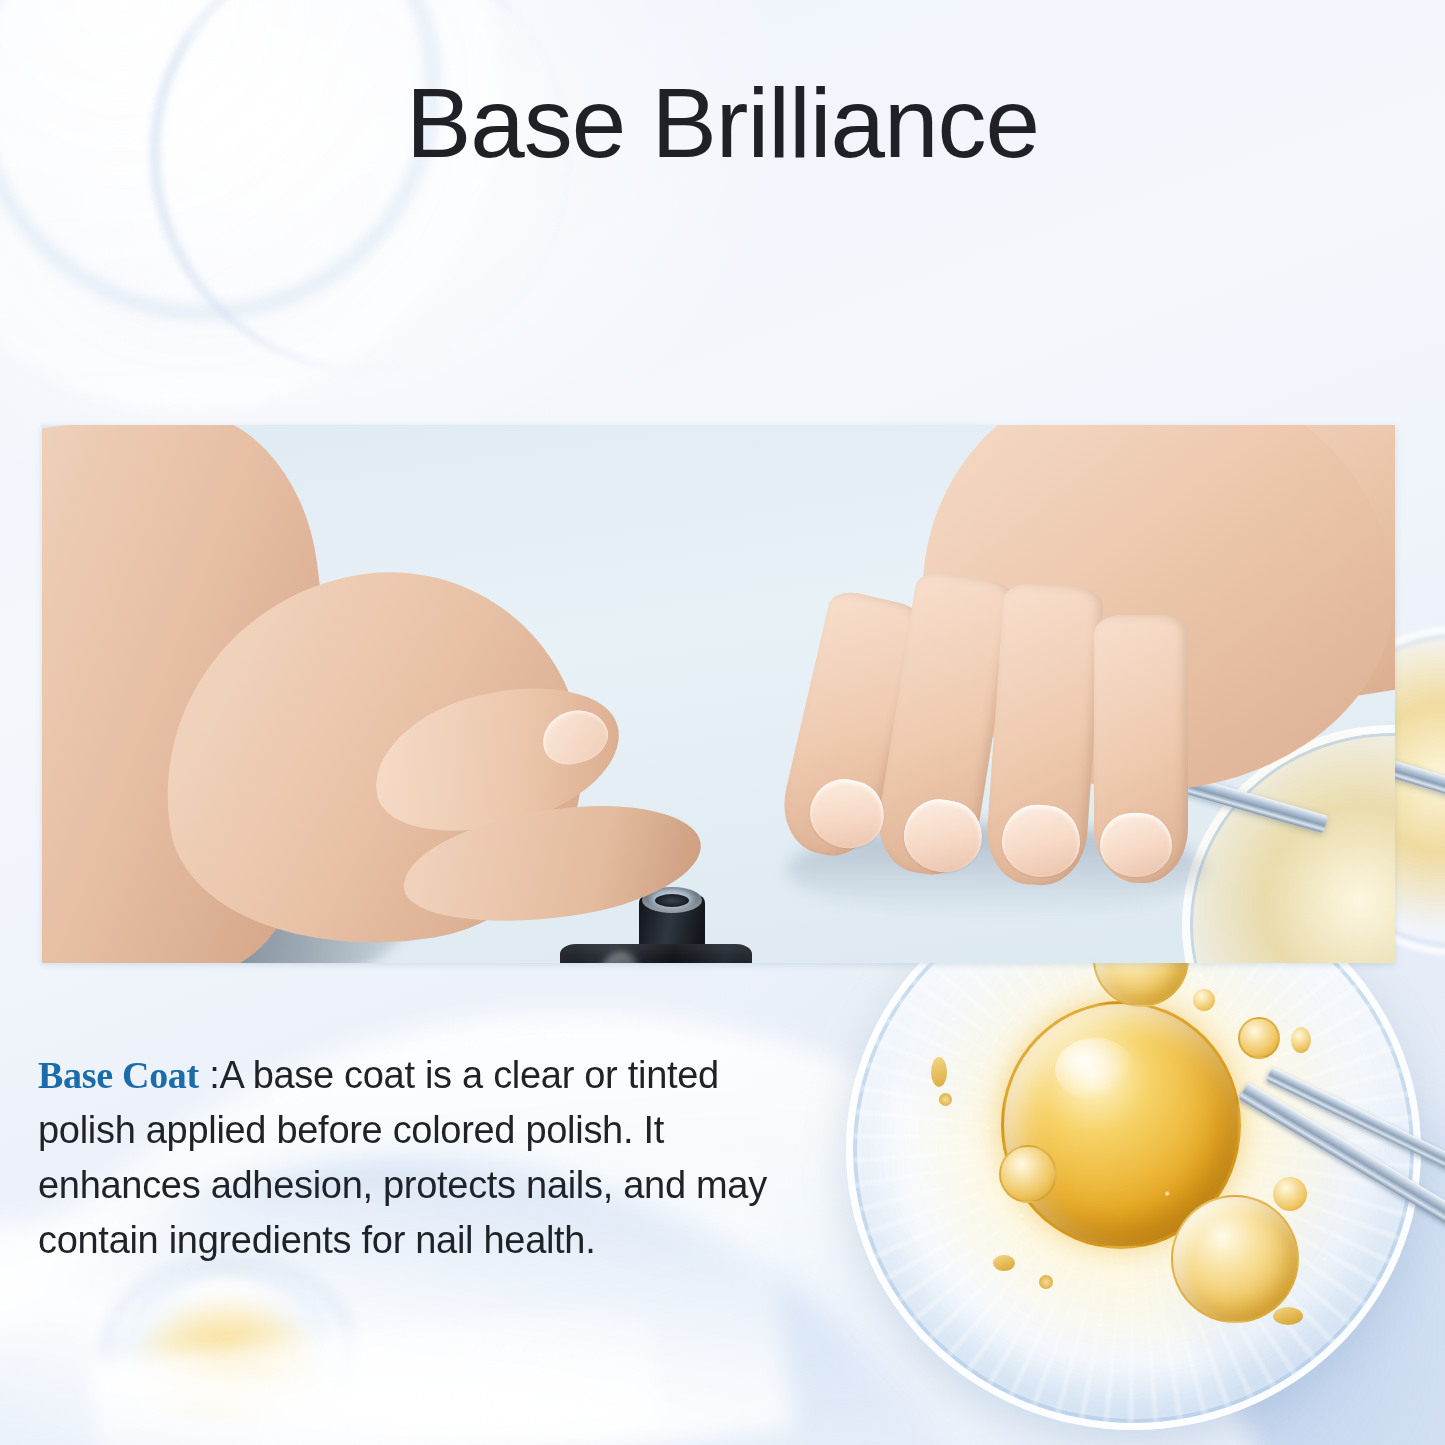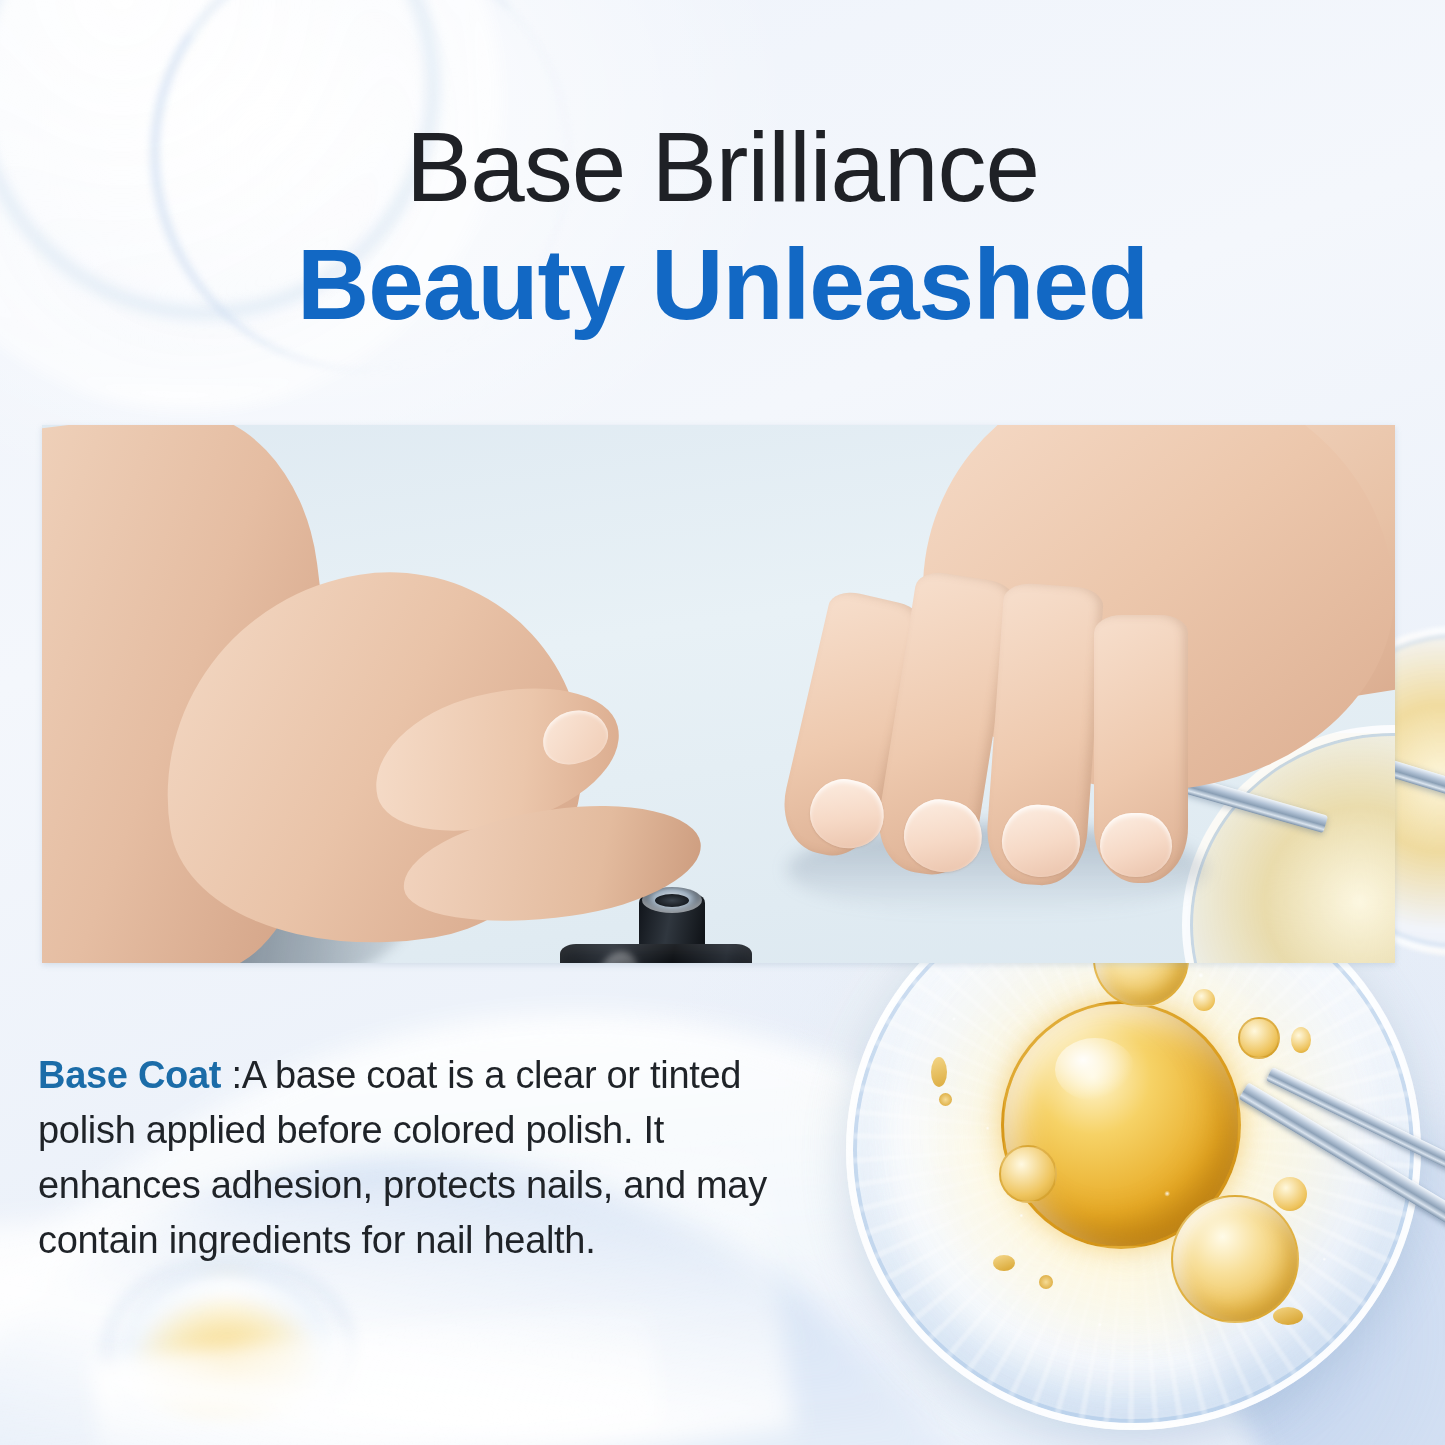--- a/index.html
+++ b/index.html
@@ -225,21 +225,21 @@
       radial-gradient(circle at 44% 46%, rgba(255,246,214,.88) 0%, rgba(243,206,104,.62) 30%, rgba(250,250,252,.55) 62%, rgba(216,231,247,.6) 100%);
     border:8px solid rgba(255,255,255,.7);
     box-shadow: inset 0 0 0 3px rgba(170,198,230,.5);
     filter:blur(2px);
   }
 
   
   #header { position:absolute; left:0; top:0; width:100%; z-index:6; text-align:center; }
   .h-line1 {
     font-size:98px; font-weight:400; color:#1f2126; letter-spacing:-1px;
-    line-height:1.0; margin-top:118px;
+    line-height:1.0; margin-top:74px;
   }
   .h-line2 {
     font-size:100px; font-weight:700; color:#1268c4; letter-spacing:-1px;
     line-height:1.0; margin-top:18px;
   }
   .h-sub {
     font-size:44px; font-weight:400; color:#2a2d33; letter-spacing:-.5px;
     margin-top:34px;
   }
 
@@ -371,21 +371,21 @@
     box-shadow:0 2px 6px rgba(70,95,125,.35);
   }
 
   
   #copy {
     position:absolute; left:38px; top:1048px; width:740px; z-index:7;
   }
   .copy-p {
     font-size:38px; line-height:1.45; color:#1f2328; letter-spacing:-.3px;
   }
-  .copy-em { color:#1b6ca8; font-weight:700; }
+  .copy-em { color:#1b6ca8; font-weight:700;font-family:Liberation Serif, serif; }
 </style>
 </head>
 <body>
 
 <div id="bg">
   <div class="bg-base"></div>
   <div class="glass-top"></div>
   <div class="glass-top2"></div>
   <div class="arc-top"></div>
   <div class="wave-c"></div>
@@ -419,21 +419,20 @@
     <div class="drop drop-s10"></div>
     <div class="dish-sparkles"></div>
   </div>
   <div class="dish-rim-hi"></div>
   <div class="tweezer tweezer-a"></div>
   <div class="tweezer tweezer-b"></div>
 </div>
 
 <div id="header">
   <div class="h-line1">Base Brilliance</div>
-  <div class="h-line2">Beauty Unleashed</div>
 </div>
 
 <div id="photo">
   <div class="ph-table"></div>
 
   <div class="ph-dish"></div>
   <div class="ph-tweez"></div>
 
   <div class="lh-shadow"></div>
   <div class="skin lh-arm"></div>

